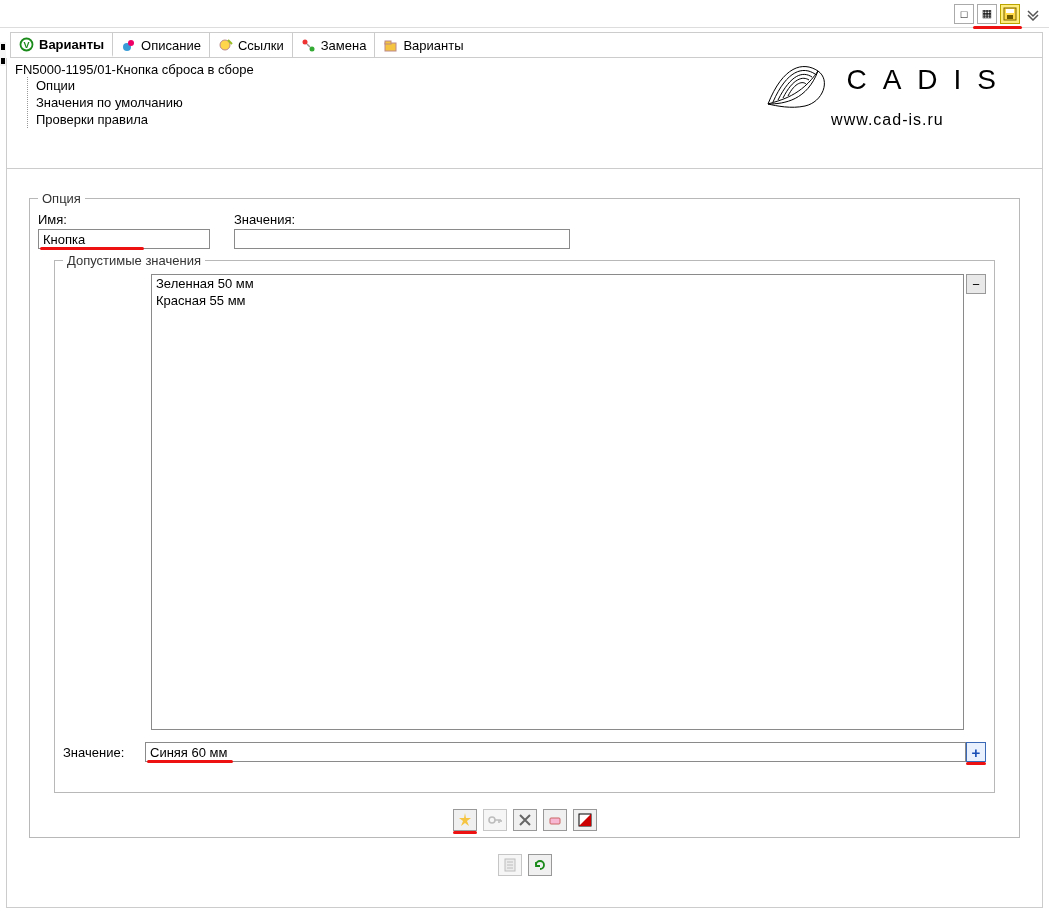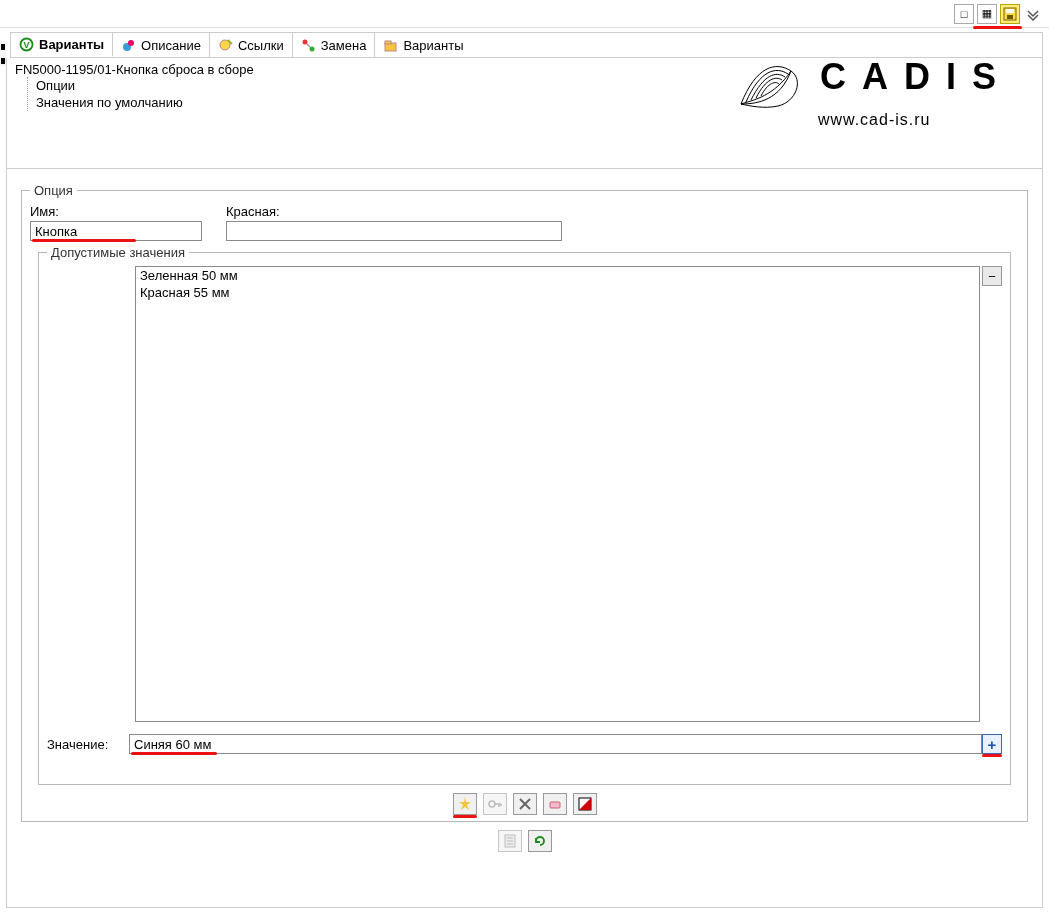--- a/index.html
+++ b/index.html
@@ -33,27 +33,27 @@
   .tab-icon { width:15px; height:15px; display:inline-block;}
 
   
   .tree-area { border-left:1px solid #ccc; border-right:1px solid #ccc; margin:0 6px; padding:4px 8px 12px 8px; min-height:110px; position:relative;}
   .tree-root { font-size:13px;}
   .tree-children { margin-left:12px; border-left:1px dotted #999; padding-left:8px;}
   .tree-item { padding:1px 0; cursor:pointer;}
 
   
   .watermark { position:absolute; right:30px; top:-2px; text-align:center; pointer-events:none;}
-  .watermark .big { font-size:36px; letter-spacing:16px; font-weight:700;margin-top:45px;}
+  .watermark .big { font-size:28px; letter-spacing:16px; font-weight:400;margin-top:45px;}
   .watermark .url { font-size:16px; letter-spacing:1px; margin-top:-4px;}
   .swirl { display:inline-block; vertical-align:middle; margin-right:10px;}
 
   
   .main { border:1px solid #ccc; margin:0 6px 6px 6px; padding:6px; height:740px;}
-  fieldset { border:1px solid #b8b8b8; margin:8px; padding:6px 8px; }
+  fieldset { border:1px solid #b8b8b8; margin:16px; padding:6px 8px; }
   legend { padding:0 4px; color:#333;}
   .row { display:flex; gap:24px; align-items:flex-end; margin-bottom:4px;}
   .field-col { display:flex; flex-direction:column;justify-content:flex-end;}
   .lbl { margin-bottom:2px;}
   input[type=text] { height:20px; border:1px solid #8a8a8a; padding:0 4px; font-family:inherit; font-size:13px;}
   .name-input { width:172px; }
   .desc-input { width:336px; }
 
   fieldset.allowed { margin-top:4px; height:540px; position:relative; padding-top:4px;}
   .list-wrap { display:flex; margin-left:88px; margin-top:2px; height:456px;}
@@ -153,20 +153,21 @@
     </span>
     <span>Варианты</span>
   </div>
 </div>
 
 <div class="tree-area">
   <div class="tree-root">FN5000-1195/01-Кнопка сброса в сборе</div>
   <div class="tree-children">
     <div class="tree-item">Опции</div>
     <div class="tree-item">Значения по умолчанию</div>
+    <div class="tree-item">Проверки правила</div>
   </div>
   <div class="watermark">
     <span class="swirl">
       <svg width="70" height="56" viewBox="0 0 70 56">
         <g stroke="#000" fill="none" stroke-width="1">
           <path d="M5 48 C 20 10, 40 5, 55 15 C 68 24, 60 46, 42 50 C 28 53, 14 50, 5 48 Z"></path>
           <path d="M10 46 C 24 14, 40 10, 52 18"></path>
           <path d="M15 44 C 28 18, 40 15, 49 21"></path>
           <path d="M20 42 C 30 22, 40 20, 46 24"></path>
           <path d="M25 40 C 32 26, 40 25, 43 28"></path>
@@ -184,21 +185,21 @@
   <fieldset>
     <legend>Опция</legend>
     <div class="row">
       <div class="field-col">
         <span class="lbl">Имя:</span>
         <span class="u-red">
           <input type="text" class="name-input" value="Кнопка" style="">
         </span>
       </div>
       <div class="field-col">
-        <span class="lbl">Красная:</span>
+        <span class="lbl">Значения:</span>
         <input type="text" class="desc-input" value="" style="">
       </div>
     </div>
 
     <fieldset class="allowed">
       <legend>Допустимые значения</legend>
       <div class="list-wrap">
         <div class="listbox">
           <div class="list-item">Зеленная 50 мм</div>
           <div class="list-item">Красная 55 мм</div>

